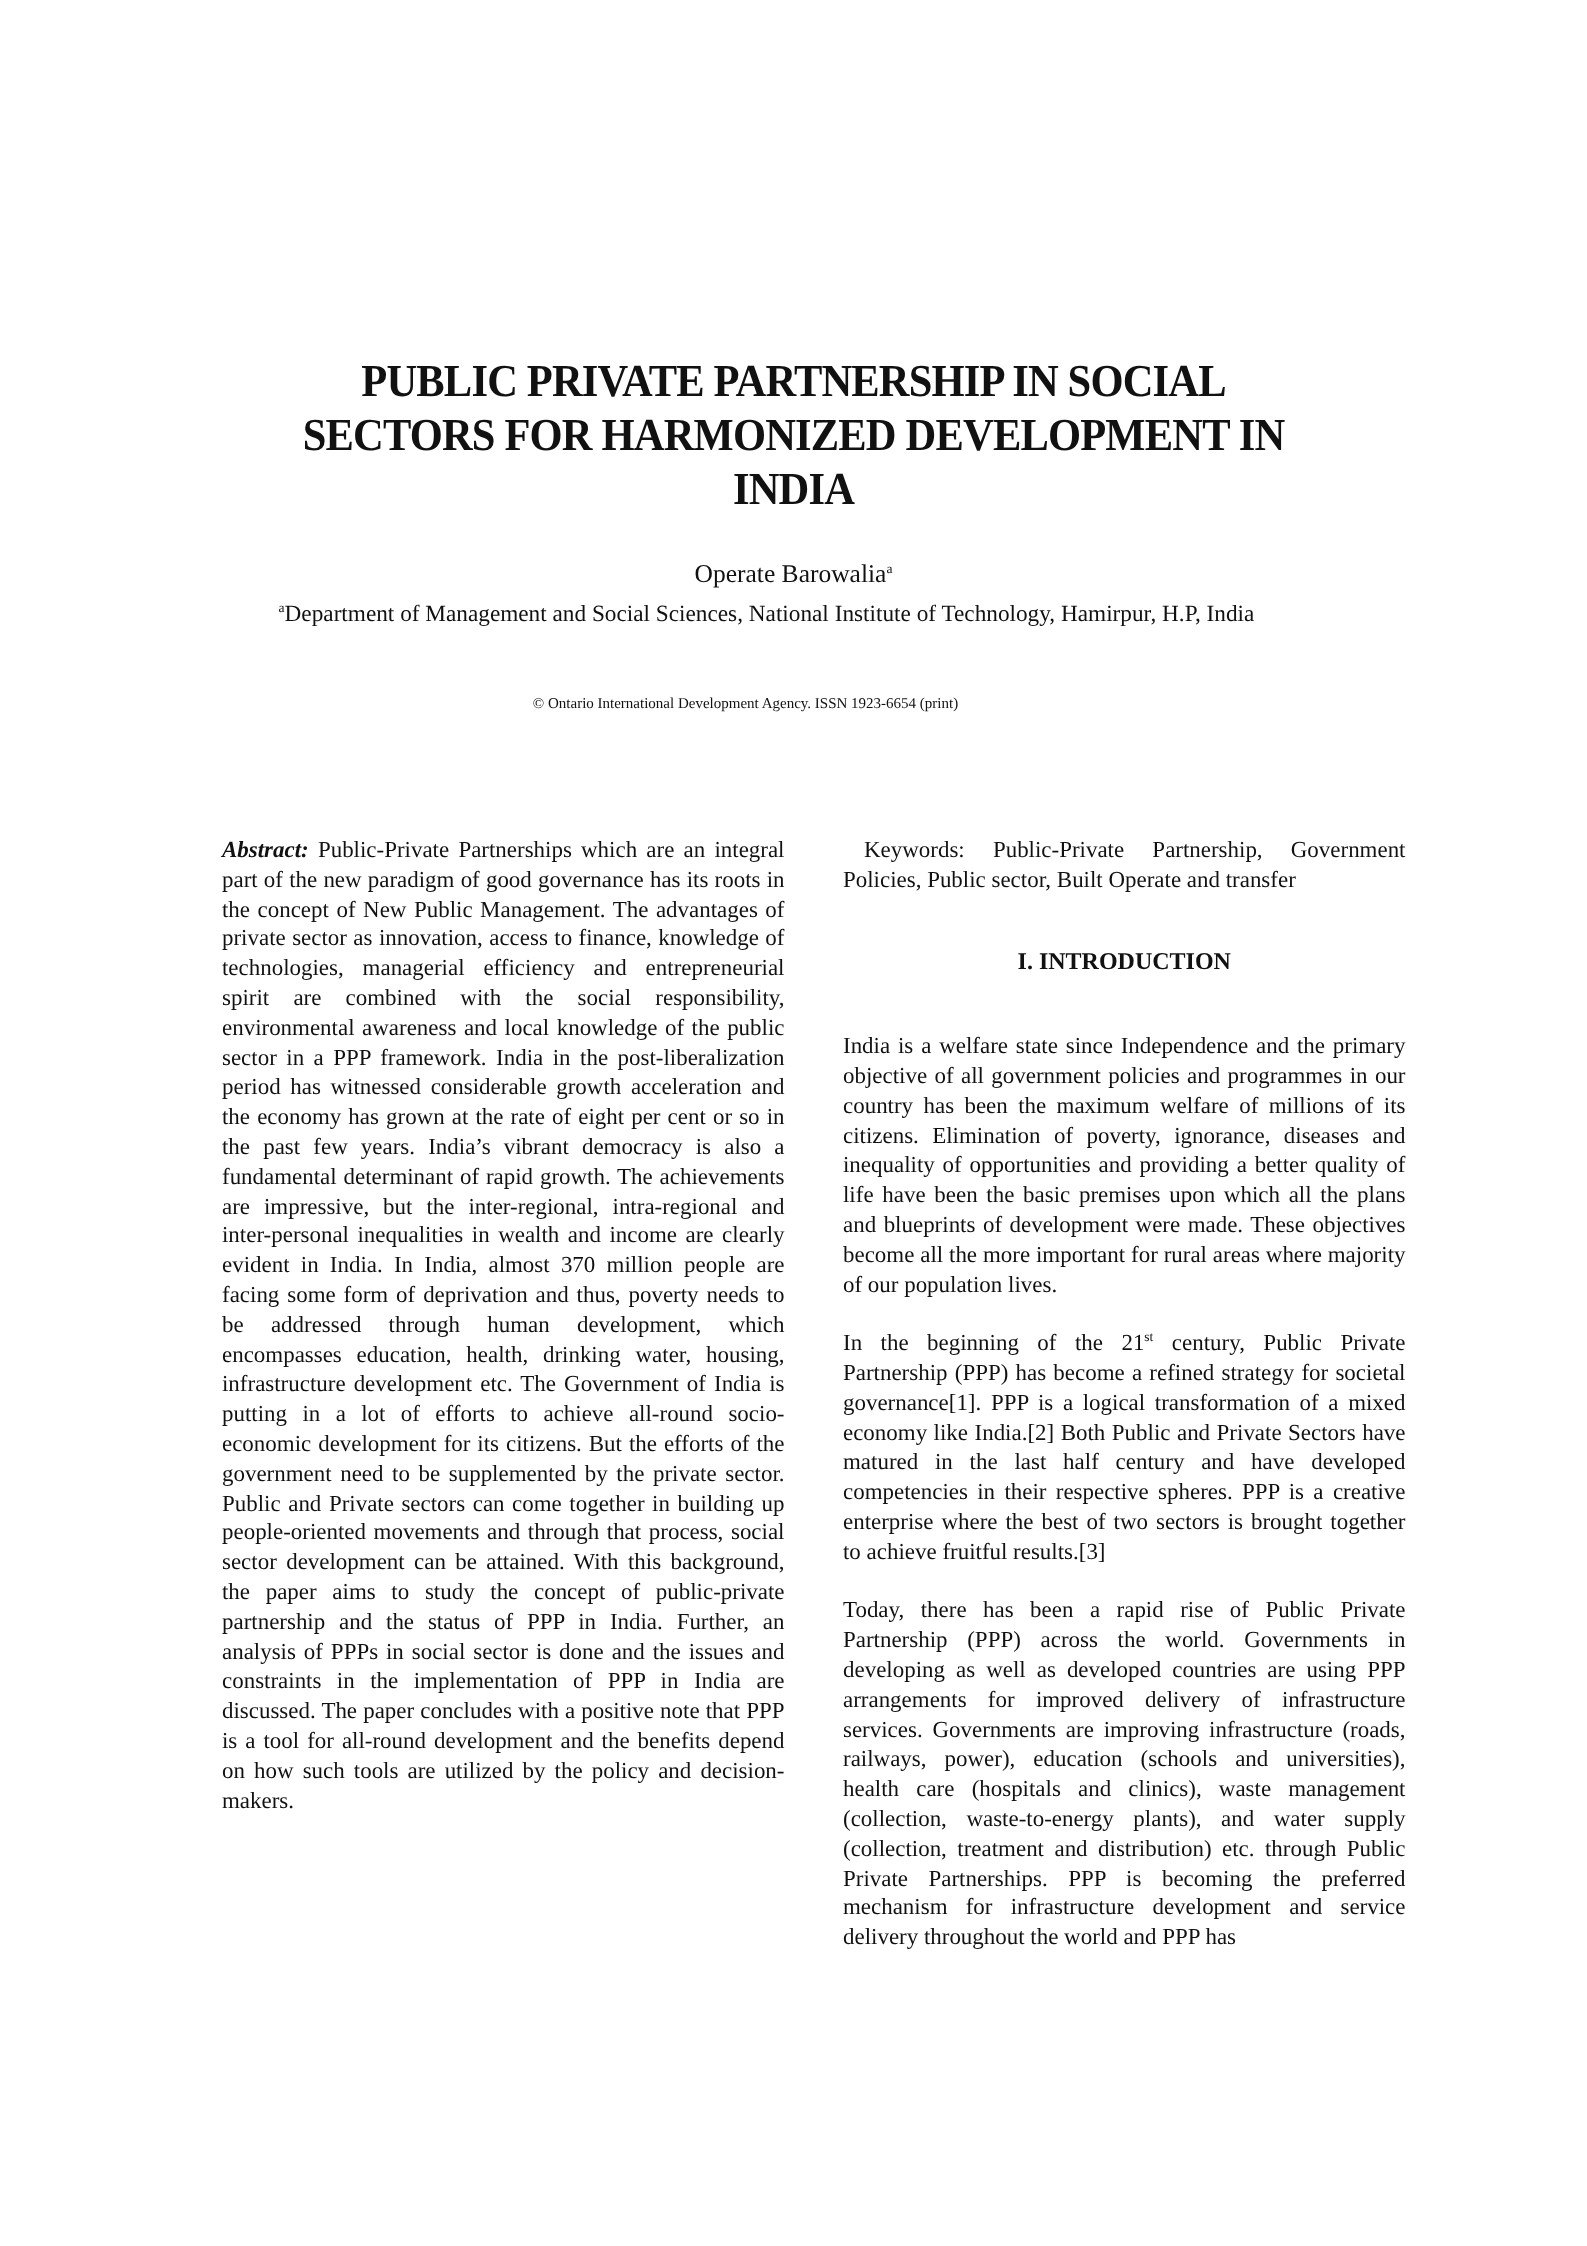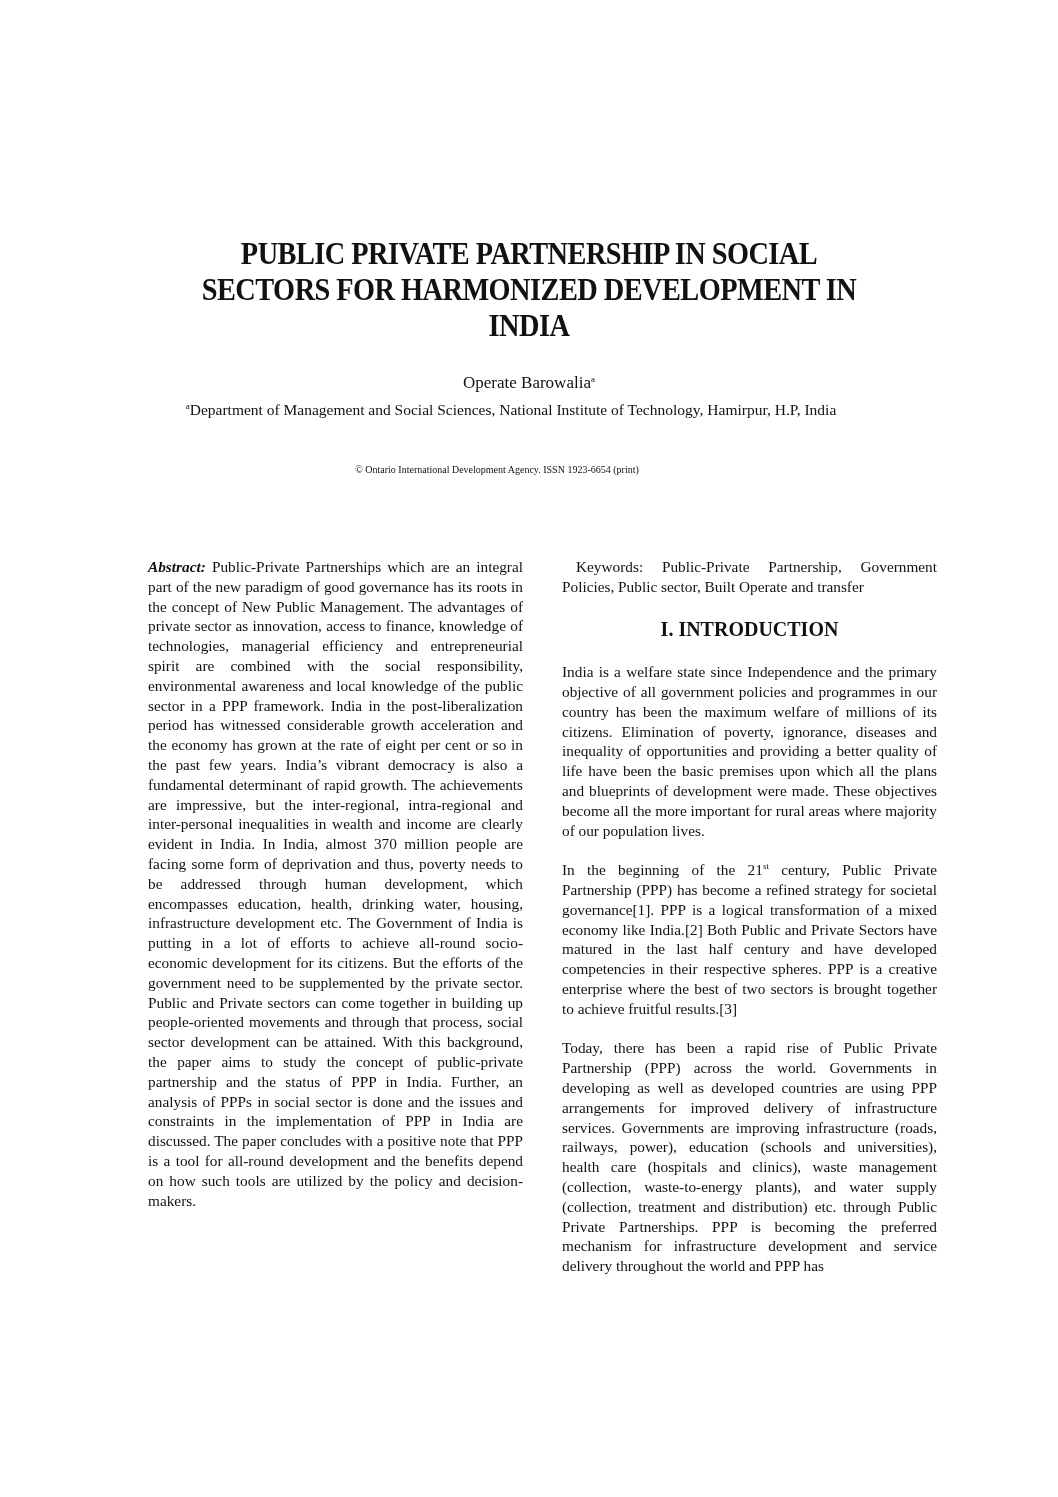--- a/index.html
+++ b/index.html
@@ -31,21 +31,21 @@
       position: absolute; top: 557px; width: 375px;
       font-size: 15.3px; line-height: 19.8px; text-align: justify;
     }
     .col-left { left: 112px; margin-left: 36px; }
     .col-right { left: 562px; }
     .col p { margin: 0; }
     .col .gap { height: 19.8px; }
     .abs-label { font-weight: bold; font-style: italic; }
     .kw-label { font-weight: normal; margin-left: 14px; }
     .section-heading {
-      text-align: center; font-weight: bold; font-size: 20px; margin: 3px;
+      text-align: center; font-weight: bold; font-size: 16px; margin: 16px;
       line-height: 20px;
     }
   </style>
 </head>
 <body>
 
 <div class="title">
   <div>PUBLIC PRIVATE PARTNERSHIP IN SOCIAL</div>
   <div>SECTORS FOR HARMONIZED DEVELOPMENT IN</div>
   <div>INDIA</div>

